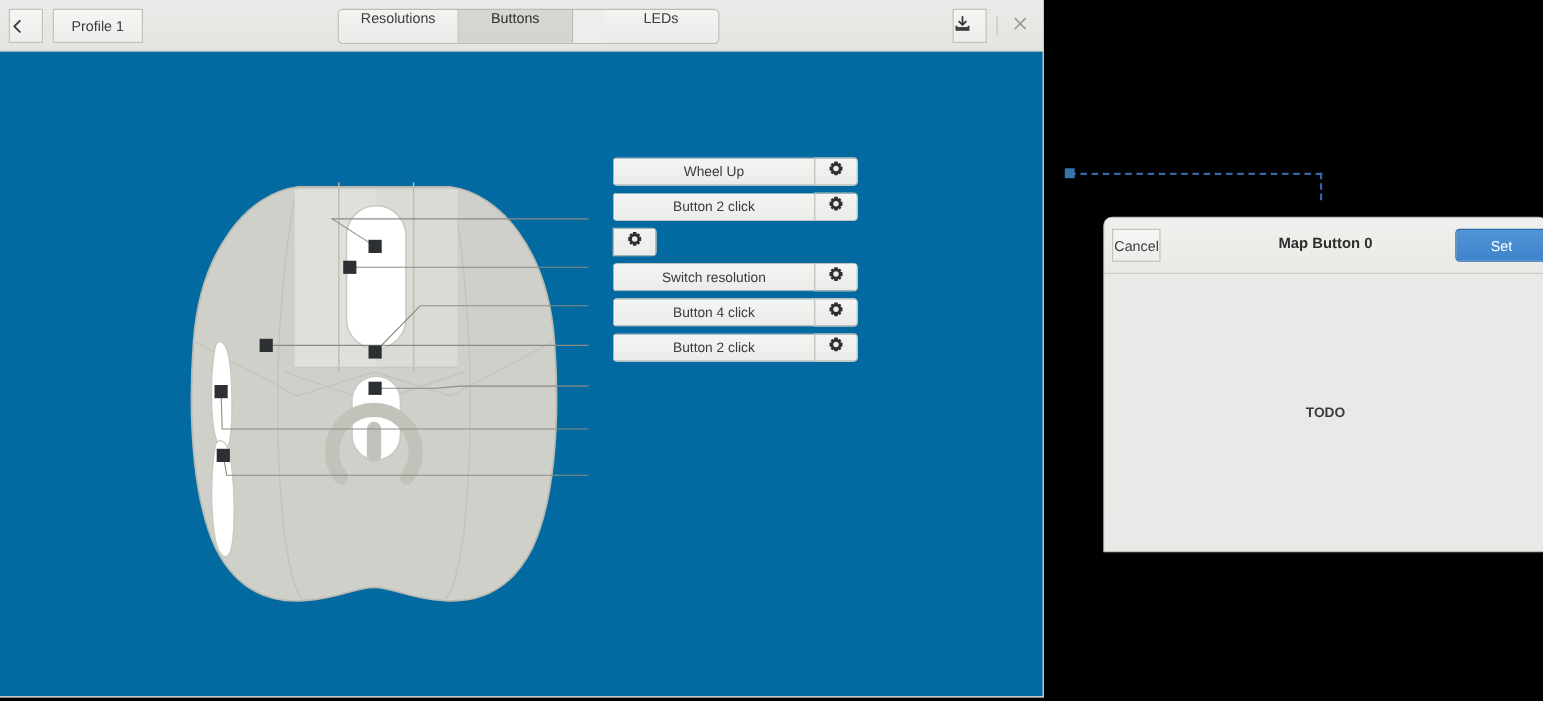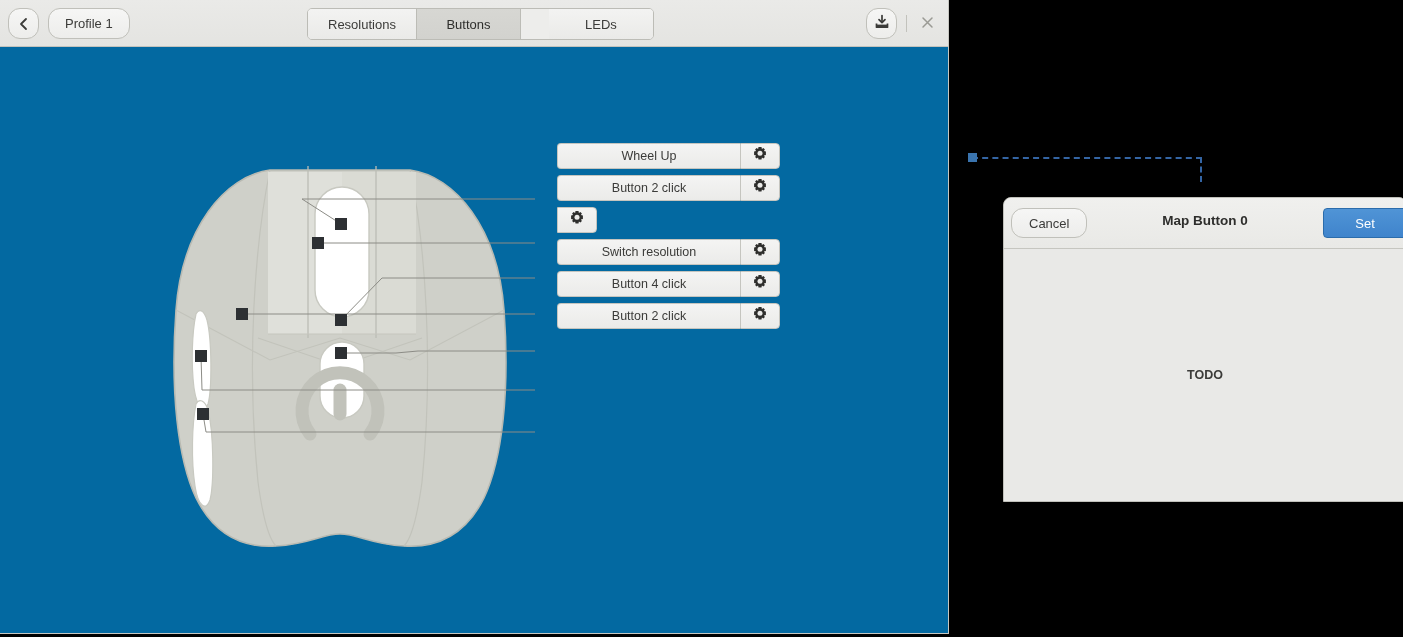--- a/index.html
+++ b/index.html
@@ -46,26 +46,25 @@
     left: 8px;
     top: 8px;
     display: flex;
     align-items: center;
     gap: 9px;
   }
 
   .btn {
     background: linear-gradient(to bottom, #f6f6f5 0%, #ededeb 100%);
     border: 1px solid #c0c0ba;
-    border-radius: 12px;
+    border-radius: 0;
     color: #3b3b39;
     font-size: 13px;
     display: flex;
     align-items: center;
-    justify-content: center;
     box-sizing: border-box;
     cursor: default;
   }
 
   #back-button {
     width: 31px;
     height: 31px;
   }
 
   #back-button svg { display: block; }
@@ -84,21 +83,21 @@
     height: 32px;
     border: 1px solid #bcbcb6;
     border-radius: 5px;
     overflow: hidden;
     box-sizing: border-box;
     background: #ededeb;
   }
 
   .tab {
     display: flex;
-    align-items: center;
+    align-items: flex-start;
     justify-content: center;
     font-size: 13px;
     color: #3b3b39;
     padding: 0 20px;
     min-width: 104px;
     box-sizing: border-box;
     background: linear-gradient(to bottom, #f3f3f2 0%, #eaeae8 100%);
     border-right: 1px solid #bcbcb6;
     cursor: default;
   }
@@ -236,21 +235,21 @@
     background: linear-gradient(to bottom, #f0f0ee 0%, #e9e9e6 100%);
     border-bottom: 1px solid #c6c6c0;
     box-sizing: border-box;
   }
 
   #cancel-button {
     position: absolute;
     left: 7px;
     top: 10px;
     height: 30px;
-    padding: 0 17px;
+    padding: 0 1px;
   }
 
   #dialog-title {
     position: absolute;
     left: 0;
     right: 0;
     top: 15px;
     text-align: center;
     font-size: 13.5px;
     font-weight: bold;

